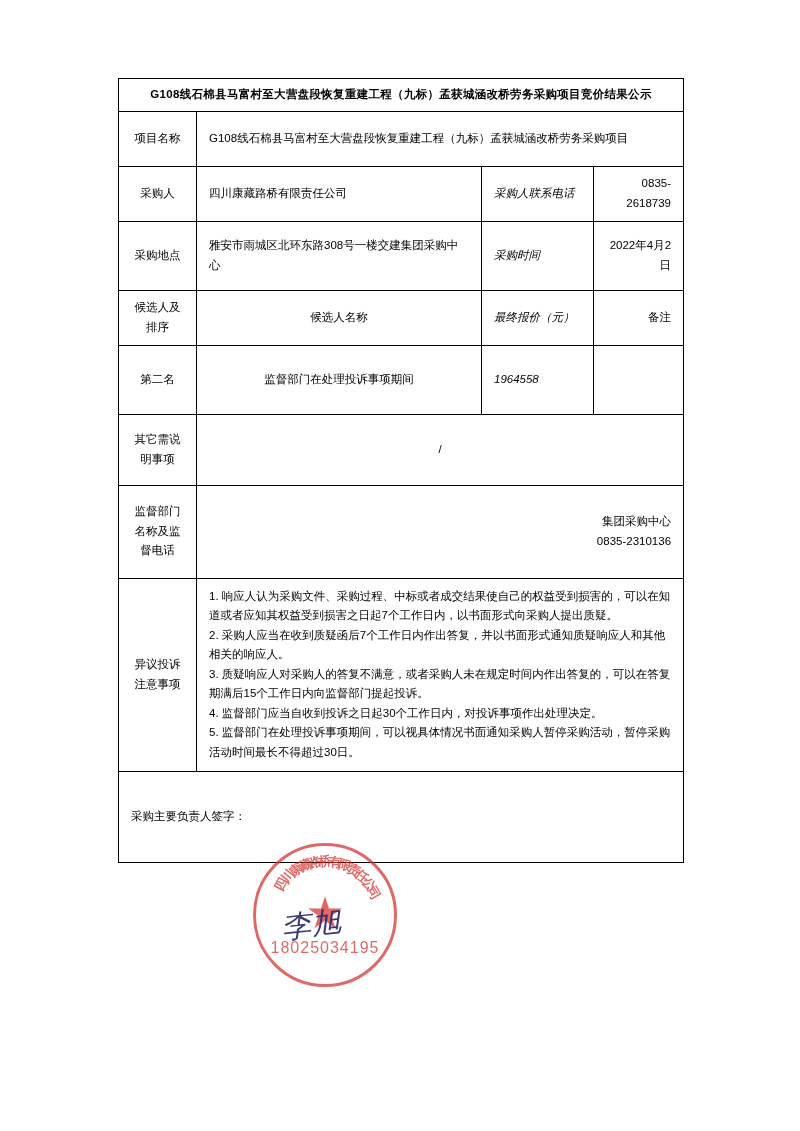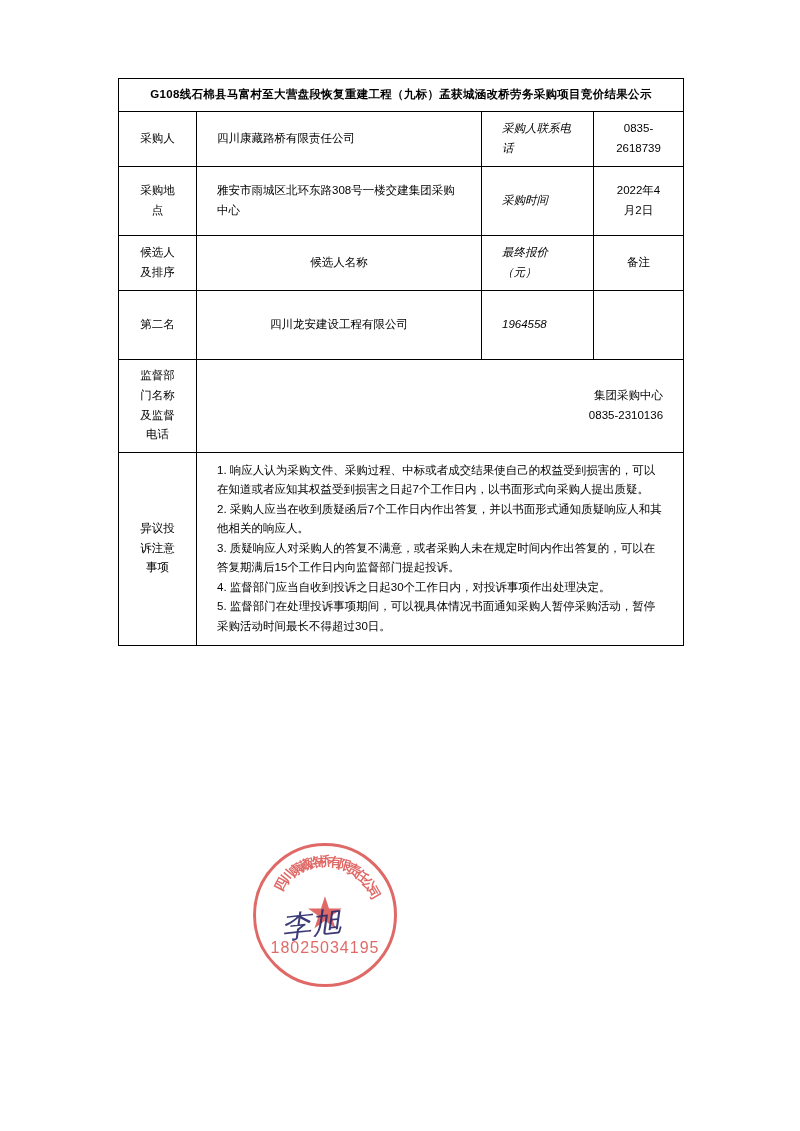--- a/index.html
+++ b/index.html
@@ -26,21 +26,21 @@
     left: 118px;
     top: 78px;
     width: 565px;
     border-collapse: collapse;
     table-layout: fixed;
   }
   .doc-table td {
     border: 1px solid #000;
     font-size: 11.5px;
     line-height: 1.7;
-    padding: 6px 20px;
+    padding: 6px 12px;
     vertical-align: middle;
     font-family: "Liberation Sans", sans-serif;
   }
   .title-cell {
     text-align: center;
     font-size: 15.5px;
     font-weight: bold;
     line-height: 1.75;
     padding: 18px 22px 20px 22px;
     letter-spacing: 0.3px;
@@ -60,21 +60,21 @@
   }
   .val-center {
     text-align: center;
   }
   .mid-lbl {
     text-align: left;
     width: 102px;
     font-style: italic;
   }
   .mid-val {
-    text-align: center;
+    text-align: right;
     width: 100px;
   }
   .row-h-md td { height: 42px; }
   .row-h-lg td { height: 56px; }
   .cand-head td { height: 42px; }
   .notes-cell {
     text-align: left;
     line-height: 1.85;
     padding: 10px 12px 12px 14px;
     font-size: 11.3px;
@@ -170,20 +170,24 @@
       <col style="width:285px">
       <col style="width:112px">
       <col style="width:90px">
     </colgroup>
 
     <tbody>
         <tr>
       <td class="title-cell" colspan="4">G108线石棉县马富村至大营盘段恢复重建工程（九标）孟获城涵改桥劳务采购项目竞价结果公示</td>
     </tr>
 
+    <tr class="row-h-md">
+      <td class="lbl">项目名称</td>
+      <td class="val" colspan="3">G108线石棉县马富村至大营盘段恢复重建工程（九标）孟获城涵改桥劳务采购项目</td>
+    </tr>
 
     <tr class="row-h-md">
       <td class="lbl">采购人</td>
       <td class="val">四川康藏路桥有限责任公司</td>
       <td class="mid-lbl">采购人联系电话</td>
       <td class="mid-val">0835-2618739</td>
     </tr>
 
     <tr class="row-h-lg">
       <td class="lbl">采购地点</td>
@@ -196,45 +200,52 @@
     <tr class="cand-head">
       <td class="lbl lbl-2line">候选人及排序</td>
       <td class="val-center">候选人名称</td>
       <td class="mid-lbl">最终报价（元）</td>
       <td class="mid-val">备注</td>
     </tr>
 
 
     <tr class="row-h-lg">
       <td class="lbl">第二名</td>
-      <td class="val-center">四川龙安建设工程有限公司</td>
+      <td class="val-center">监督部门在处理投诉事项期间</td>
       <td class="mid-lbl">1964558</td>
       <td class="mid-val"></td>
     </tr>
 
+    <tr>
+      <td class="lbl lbl-2line" style="height:58px">其它需说明事项</td>
+      <td class="slash" colspan="3">/</td>
+    </tr>
 
     <tr>
       <td class="lbl lbl-2line" style="height:80px">监督部门名称及监督电话</td>
       <td class="dept-cell" colspan="3">
         <div>集团采购中心</div>
         <div>0835-2310136</div>
       </td>
     </tr>
 
     <tr>
       <td class="lbl lbl-2line" style="height:180px">异议投诉注意事项</td>
       <td class="notes-cell" colspan="3">
         <p>1. 响应人认为采购文件、采购过程、中标或者成交结果使自己的权益受到损害的，可以在知道或者应知其权益受到损害之日起7个工作日内，以书面形式向采购人提出质疑。</p>
         <p>2. 采购人应当在收到质疑函后7个工作日内作出答复，并以书面形式通知质疑响应人和其他相关的响应人。</p>
         <p>3. 质疑响应人对采购人的答复不满意，或者采购人未在规定时间内作出答复的，可以在答复期满后15个工作日内向监督部门提起投诉。</p>
         <p>4. 监督部门应当自收到投诉之日起30个工作日内，对投诉事项作出处理决定。</p>
         <p>5. 监督部门在处理投诉事项期间，可以视具体情况书面通知采购人暂停采购活动，暂停采购活动时间最长不得超过30日。</p>
       </td>
     </tr>
 
+    <tr>
+      <td class="sign-cell" colspan="4">采购主要负责人签字：</td>
+    </tr>
 
   </tbody>
     </table>
 
   <div class="seal">
     <div class="star">★</div>
     <div class="seal-top-text">
       <span style="transform:rotate(-62deg) translate(0,-62px)">四</span>
       <span style="transform:rotate(-51deg) translate(0,-62px)">川</span>
       <span style="transform:rotate(-40deg) translate(0,-62px)">康</span>

